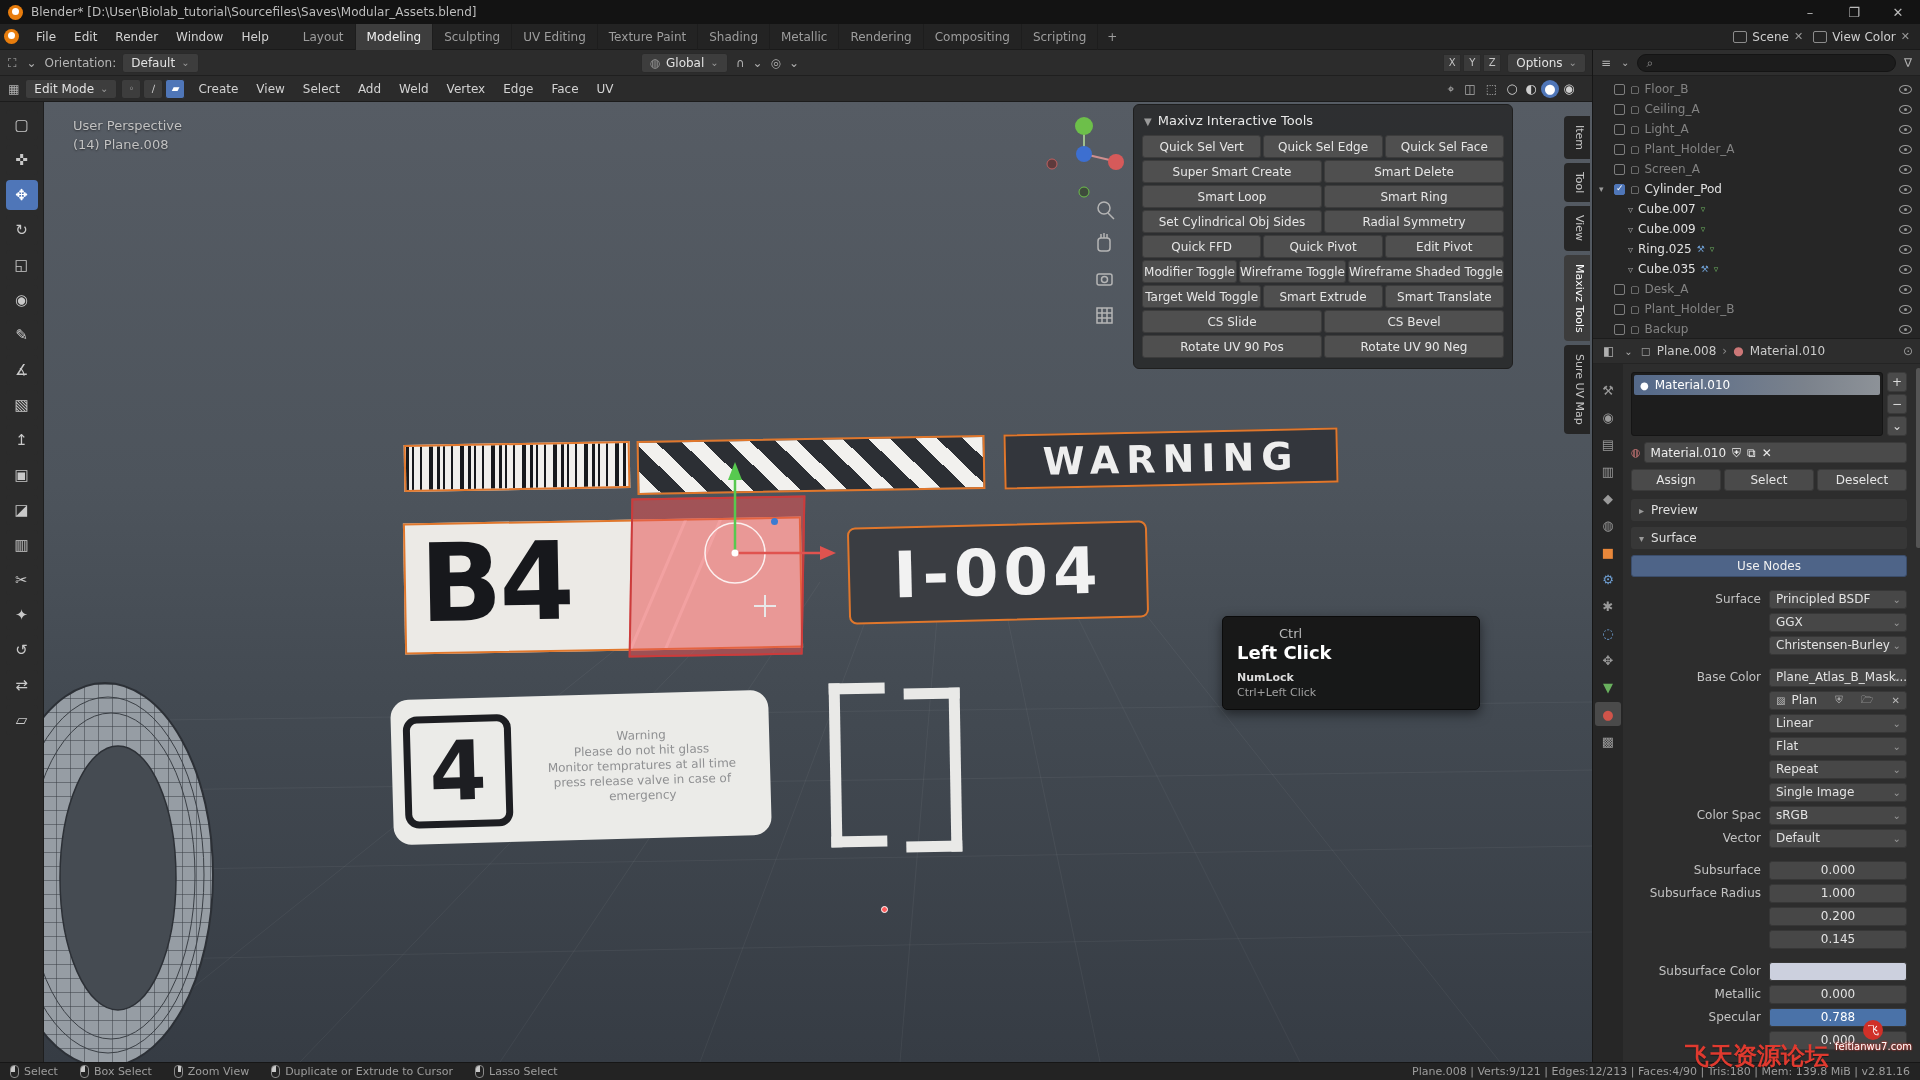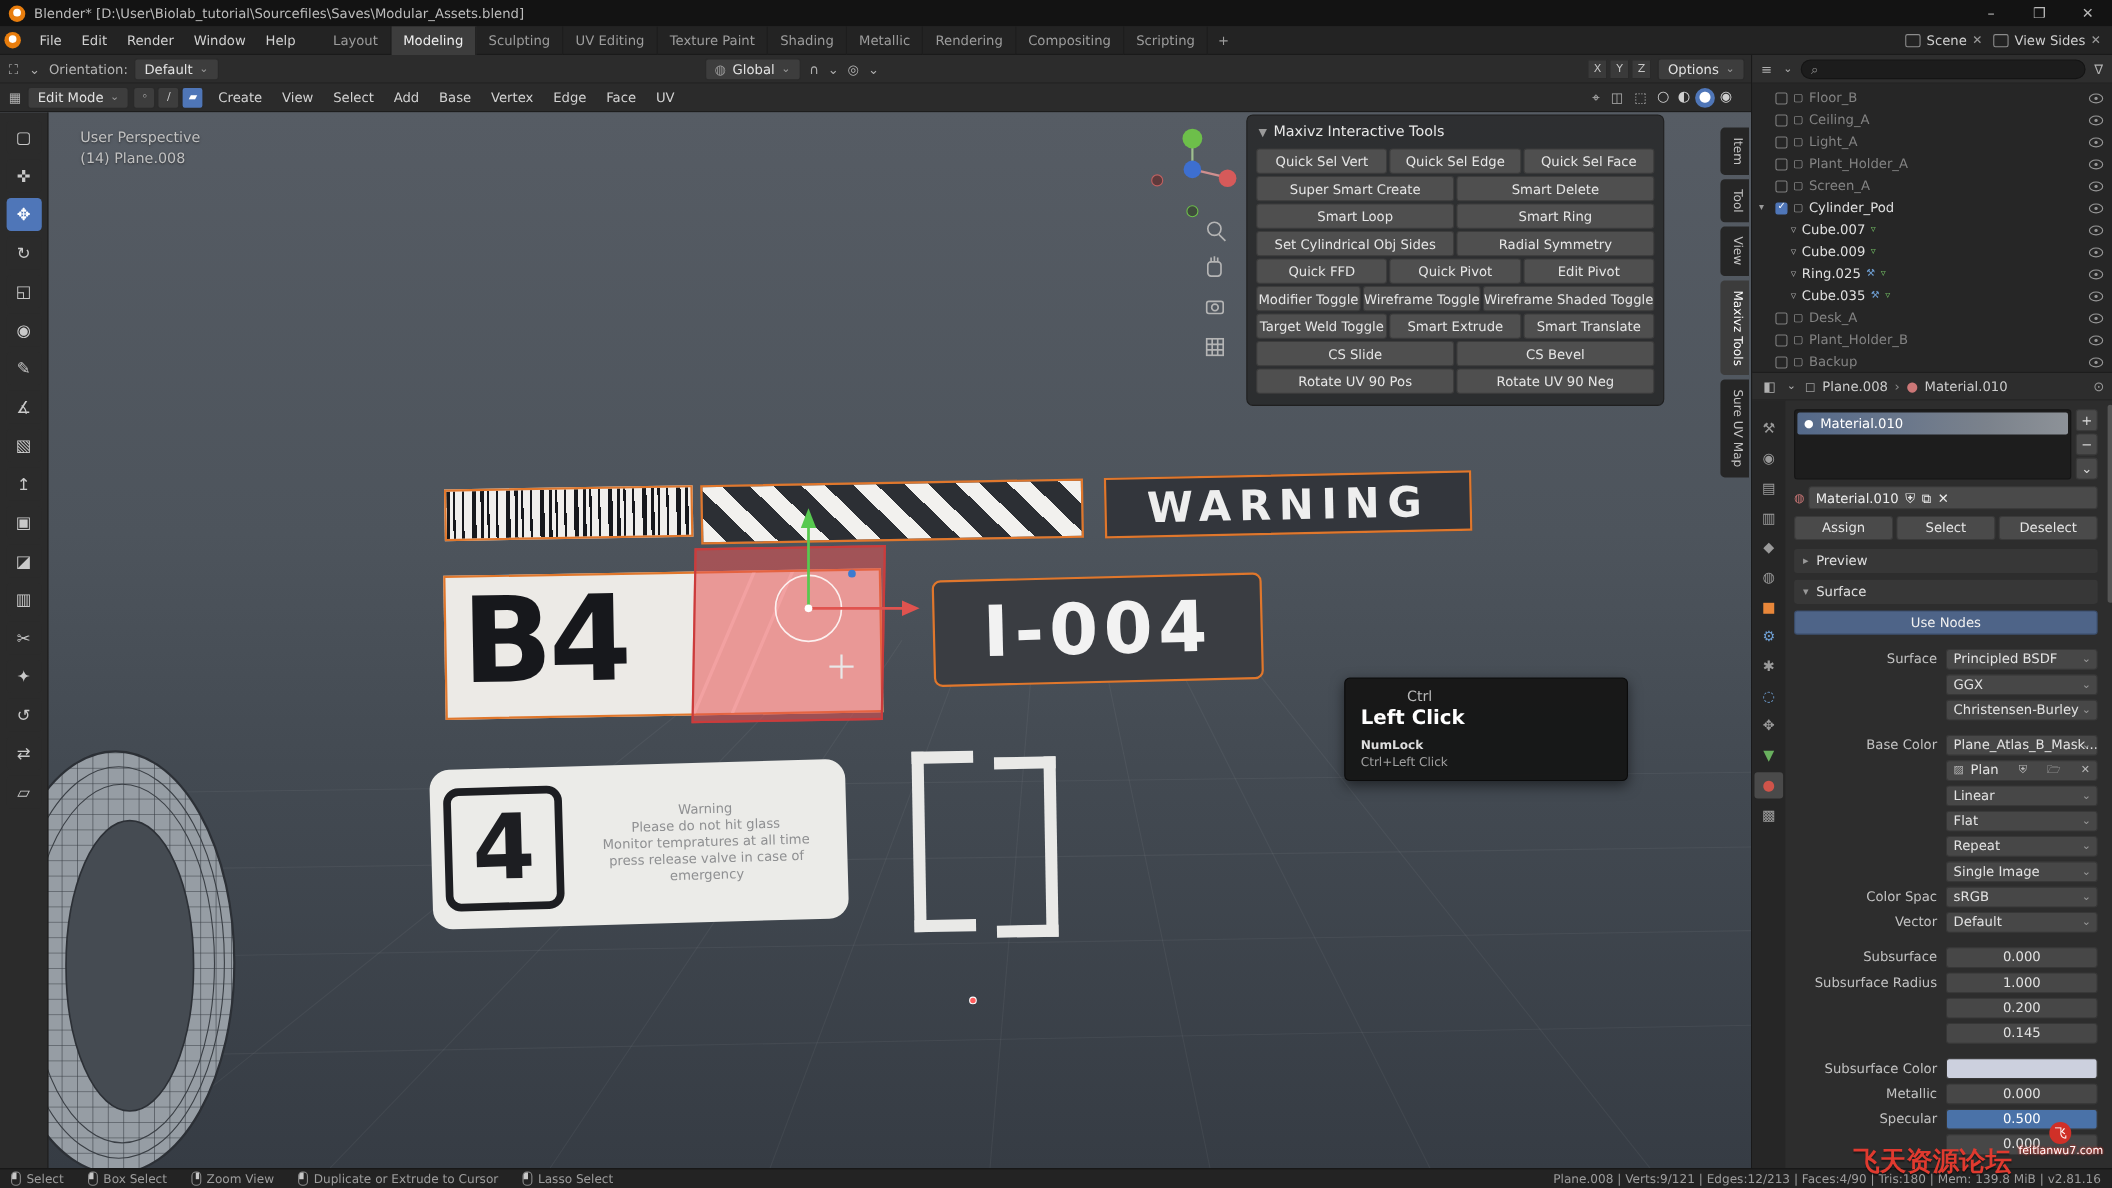--- a/index.html
+++ b/index.html
@@ -244,21 +244,21 @@
       </span>
     <span class="ws-plus">+</span>
     <span id="menubar-right">
       <span class="mb-sel">
         <span class="chip-ico"></span>
         <span>Scene</span>
         <span class="mb-ico">✕</span>
       </span>
       <span class="mb-sel">
         <span class="chip-ico"></span>
-        <span>View Sides</span>
+        <span>View Color</span>
         <span class="mb-ico">✕</span>
       </span>
     </span>
   </div>
 
   <div id="row2">
     <span class="hdr-ico">⛶</span>
     <span class="hdr-ico">⌄</span>
     <span class="hdr-label">Orientation:</span>
     <span class="hdr-drop">
@@ -298,21 +298,21 @@
     <span id="select-mode-btns" style="display:flex;gap:2px">
         <span class="mode-btn">◦</span>
         <span class="mode-btn">∕</span>
         <span class="mode-btn active">▰</span>
       </span>
     <span id="row3-menus" style="display:flex">
         <span class="menu-item">Create</span>
         <span class="menu-item">View</span>
         <span class="menu-item">Select</span>
         <span class="menu-item">Add</span>
-        <span class="menu-item">Base</span>
+        <span class="menu-item">Weld</span>
         <span class="menu-item">Vertex</span>
         <span class="menu-item">Edge</span>
         <span class="menu-item">Face</span>
         <span class="menu-item">UV</span>
       </span>
     <span class="spacer"></span>
     <span id="row3-right-icons" style="display:flex;gap:6px">
         <span class="hdr-ico">⌖</span>
         <span class="hdr-ico">◫</span>
         <span class="hdr-ico">⬚</span>
@@ -802,21 +802,21 @@
             </div>
             <div class="prow">
               <span class="plabel">Metallic</span>
               <div class="pfield number">
                 <span>0.000</span>
               </div>
             </div>
             <div class="prow">
               <span class="plabel">Specular</span>
               <div class="pfield slider">
-                <span>0.500</span>
+                <span>0.788</span>
               </div>
             </div>
             <div class="prow">
               <span class="plabel"></span>
               <div class="pfield number">
                 <span>0.000</span>
               </div>
             </div>
           </div>
       </div>

